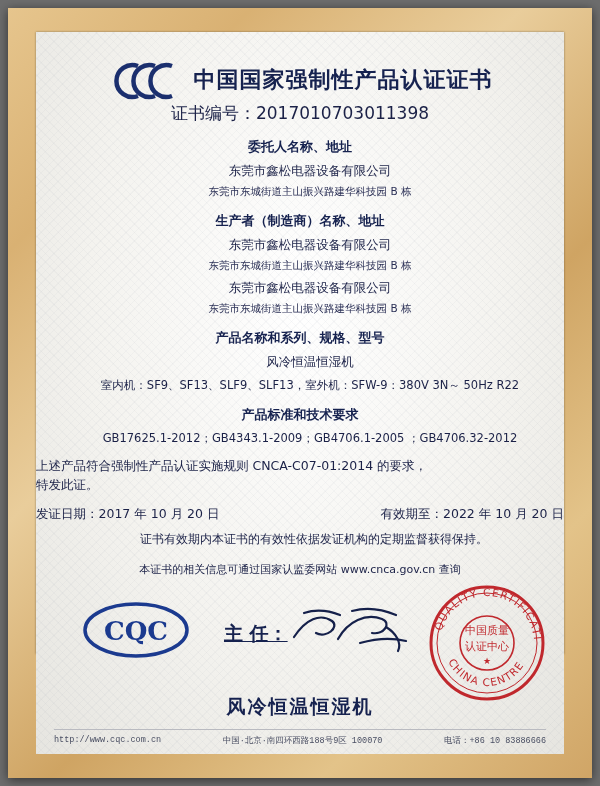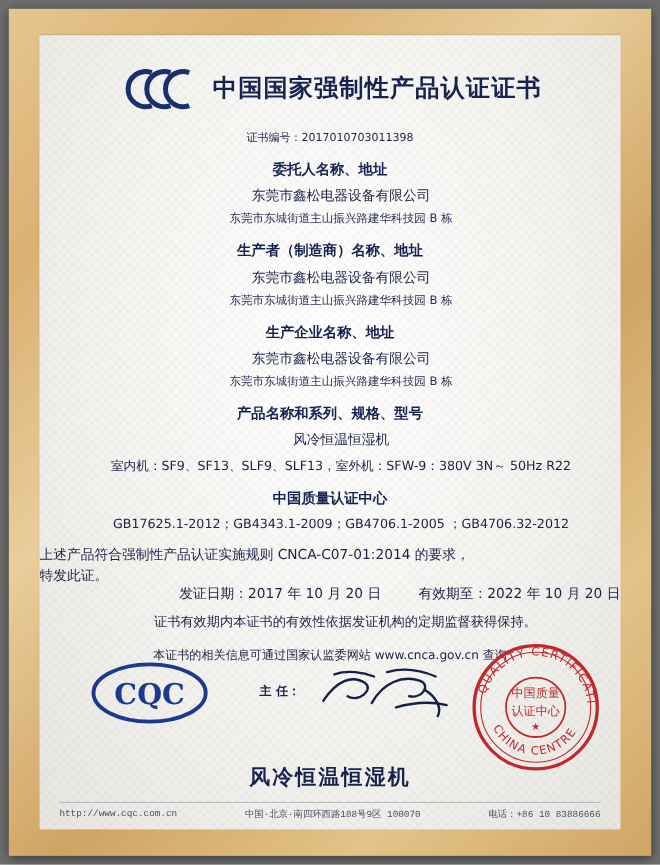--- a/index.html
+++ b/index.html
@@ -42,59 +42,60 @@
   .ccc{
     width:72px;height:44px;position:relative;color:#1b2f6e;
     font-family:"Liberation Serif","DejaVu Serif",serif;
   }
   .ccc svg{display:block;}
   .hdr-title{
     font-size:22px;font-weight:bold;color:#16224f;letter-spacing:1px;
     font-family:"DejaVu Sans",sans-serif;
   }
   .certno{
-    text-align:center;margin-top:16px;font-size:10px;color:#1b2147;
+    text-align:center;font-size:17px;color:#1b2147;
     font-family:"DejaVu Sans",sans-serif;
   }
   .sec-title{
     text-align:center;font-size:13px;font-weight:bold;color:#16224f;
     margin-top:13px;font-family:"DejaVu Sans",sans-serif;
   }
   .line{
     text-align:center;font-size:12.5px;color:#1b2147;margin-top:7px;
     font-family:"DejaVu Sans",sans-serif;
     padding-left:20px;
   }
   .line.small{font-size:10.5px;margin-top:5px;color:#2a2f55;}
   .line.std{font-size:11.5px;}
   .para{
     text-align:left;font-size:12.5px;color:#1b2147;margin-top:10px;line-height:19px;
     font-family:"DejaVu Sans",sans-serif;
   }
   .dates{
-    display:flex;justify-content:flex-end;gap:34px;
+    display:flex;justify-content:space-between;gap:34px;margin-top:12px;
     font-size:12.5px;color:#1b2147;font-family:"DejaVu Sans",sans-serif;
   }
   .note{
     text-align:center;font-size:12px;color:#1b2147;margin-top:8px;
     font-family:Liberation Serif, serif;
     padding-left:28px;
   }
   .note2{
     text-align:center;font-size:11px;color:#1b2147;margin-top:14px;
     font-family:"DejaVu Sans",sans-serif;
   }
   
   .sigrow{position:absolute;left:0;right:0;top:555px;height:110px;}
   .cqc-logo{
     position:absolute;left:46px;top:14px;width:108px;height:58px;
   }
   .sig-label{
-    position:absolute;left:200px;top:34px;font-size:11px;font-weight:bold;color:#16224f;
-    font-family:"DejaVu Sans",sans-serif;
+    position:absolute;left:188px;top:34px;font-size:19px;font-weight:bold;color:#16224f;
+    font-family:"DejaVu Sans",sans-serif;
+    text-decoration:underline;
   }
   .sig-script{
     position:absolute;left:250px;top:12px;width:130px;height:60px;
   }
   .seal{
     position:absolute;left:390px;top:-5px;width:122px;height:122px;
   }
   .center-name{
     position:absolute;left:0;right:0;top:662px;text-align:center;
     font-size:19px;font-weight:bold;color:#16224f;letter-spacing:2px;
@@ -137,29 +138,28 @@
         </div>
 
         <div class="sec-title">委托人名称、地址</div>
         <div class="line">东莞市鑫松电器设备有限公司</div>
         <div class="line small">东莞市东城街道主山振兴路建华科技园 B 栋</div>
 
         <div class="sec-title">生产者（制造商）名称、地址</div>
         <div class="line">东莞市鑫松电器设备有限公司</div>
         <div class="line small">东莞市东城街道主山振兴路建华科技园 B 栋</div>
 
-        <div class="sec-title">生产企业名称、地址</div>
         <div class="line">东莞市鑫松电器设备有限公司</div>
         <div class="line small">东莞市东城街道主山振兴路建华科技园 B 栋</div>
 
         <div class="sec-title">产品名称和系列、规格、型号</div>
         <div class="line">风冷恒温恒湿机</div>
         <div class="line std">室内机：SF9、SF13、SLF9、SLF13，室外机：SFW-9：380V 3N～  50Hz R22</div>
 
-        <div class="sec-title">中国质量认证中心</div>
+        <div class="sec-title">产品标准和技术要求</div>
         <div class="line std">GB17625.1-2012；GB4343.1-2009；GB4706.1-2005 ；GB4706.32-2012</div>
 
         <div class="para">
           <div>上述产品符合强制性产品认证实施规则 CNCA-C07-01:2014 的要求，</div>
           <div>特发此证。</div>
         </div>
 
         <div class="dates">
           <div>
             <span>发证日期：</span><span>2017 年 10 月 20 日</span>

